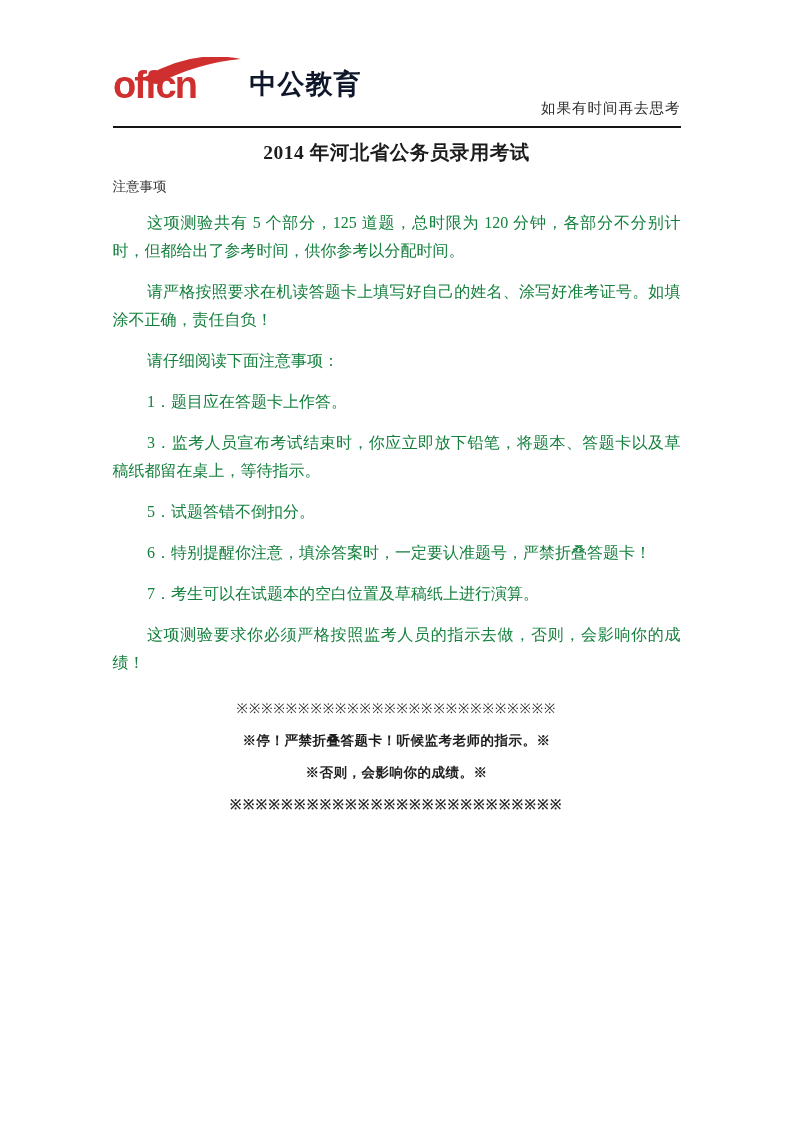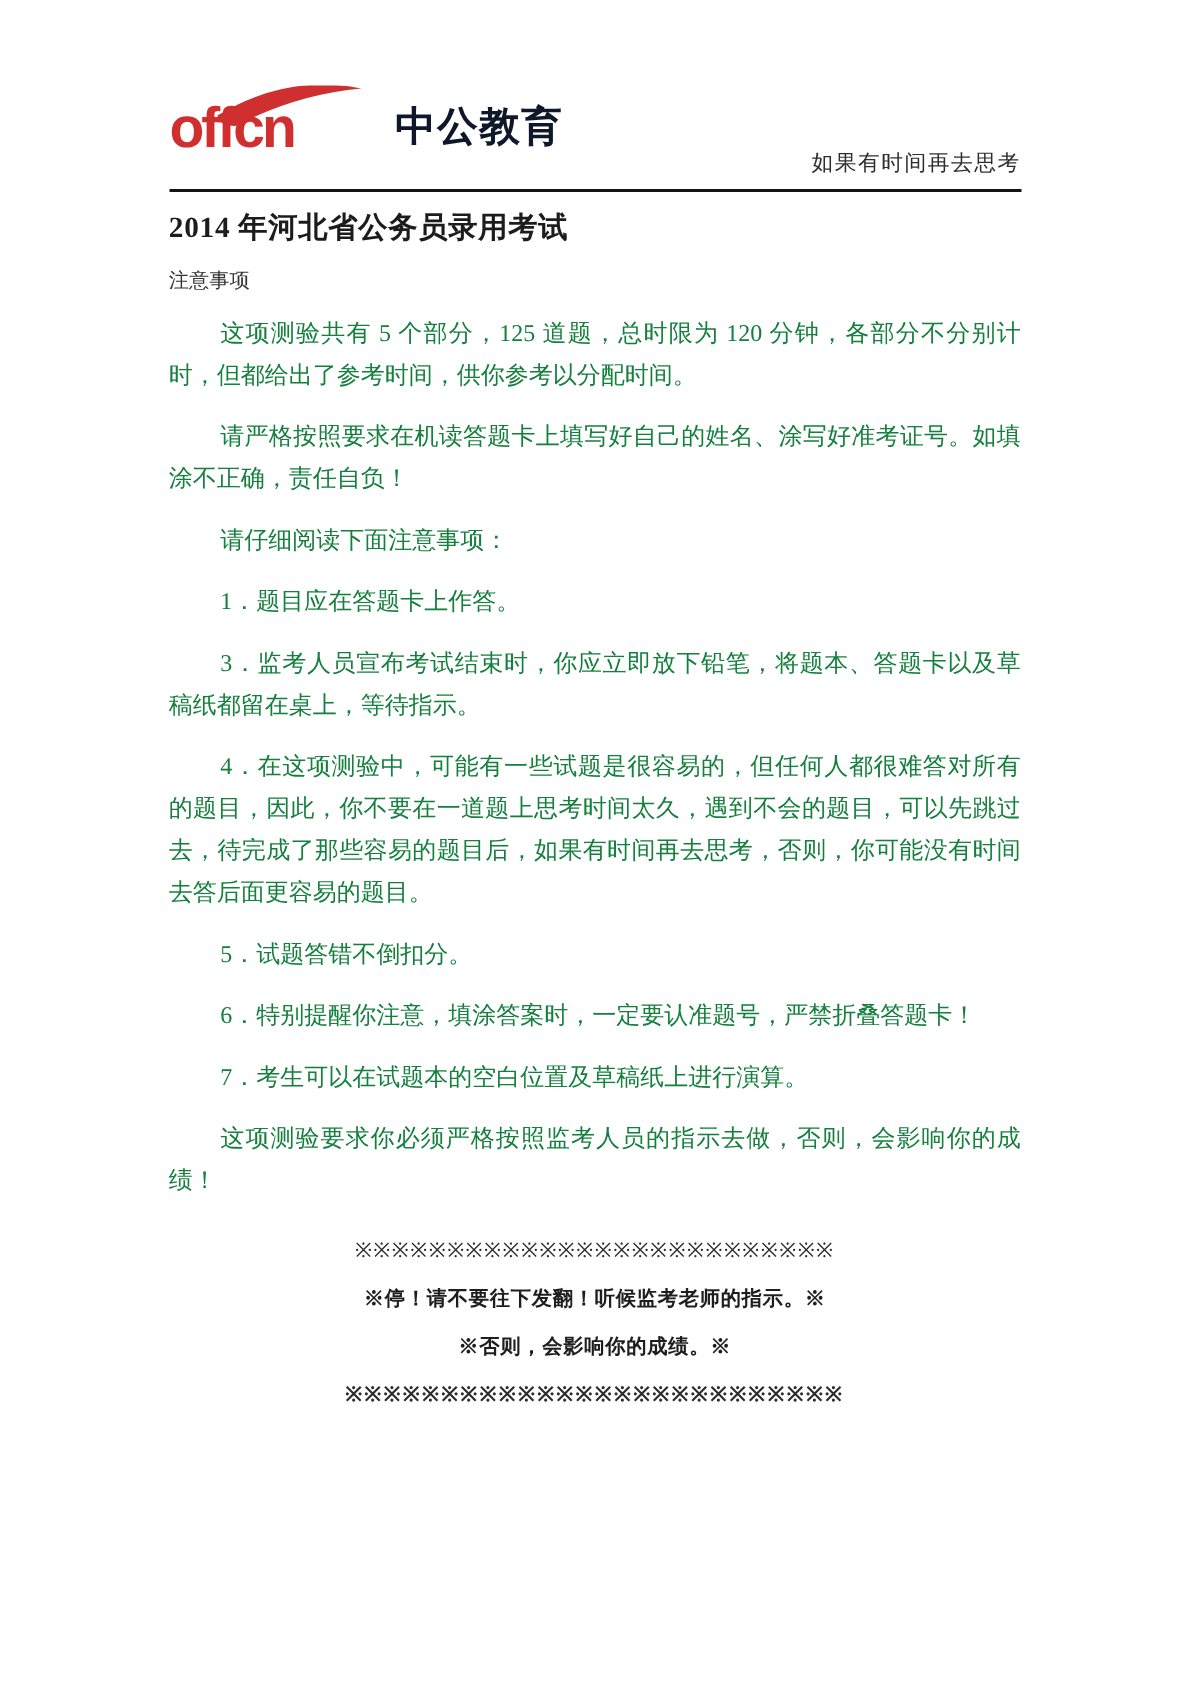--- a/index.html
+++ b/index.html
@@ -14,21 +14,21 @@
     overflow: hidden;
   }
   .content {
     width: 568px;
     margin: 0 auto;
     padding-top: 57px;
   }
   .logo-row {
     display: flex;
     align-items: flex-end;
-    gap: 19px;
+    gap: 5px;
     height: 44px;
     text-align: right;
   }
   .logo-mark { width: 132px; height: 44px; display: block; }
   .logo-cn {
     font-family: "Liberation Sans", "DejaVu Sans", sans-serif;
     font-weight: bold;
     font-size: 27px;
     color: #0f172a;
     letter-spacing: 1px;
@@ -41,21 +41,21 @@
     color: #2e2e2e;
     margin-top: -2px;
     letter-spacing: 1px;
   }
   .divider {
     border: none;
     border-top: 2px solid #141414;
     margin-top: 8px;
   }
   .title {
-    text-align: left;
+    text-align: center;
     font-weight: bold;
     color: #1c1c1c;
     font-size: 19.5px;
     letter-spacing: 0.5px;
     line-height: 1.4;
   }
   .title-1 { margin-top: 11px; }
   .title-2 { margin-top: 12px; }
   .notice-label {
     font-size: 13.5px;
@@ -102,28 +102,27 @@
     <h1 class="title title-1">2014 年河北省公务员录用考试</h1>
 
     <div class="notice-label">注意事项</div>
 
     <p class="para">这项测验共有 5 个部分，125 道题，总时限为 120 分钟，各部分不分别计时，但都给出了参考时间，供你参考以分配时间。</p>
     <p class="para">请严格按照要求在机读答题卡上填写好自己的姓名、涂写好准考证号。如填涂不正确，责任自负！</p>
     <p class="para">请仔细阅读下面注意事项：</p>
 
     <p class="para">1．题目应在答题卡上作答。</p>
     <p class="para">3．监考人员宣布考试结束时，你应立即放下铅笔，将题本、答题卡以及草稿纸都留在桌上，等待指示。</p>
-    <p class="para">4．在这项测验中，可能有一些试题是很容易的，但任何人都很难答对所有的题目，因此，你不要在一道题上思考时间太久，遇到不会的题目，可以先跳过去，待完成了那些容易的题目后，如果有时间再去思考，否则，你可能没有时间去答后面更容易的题目。</p>
     <p class="para">5．试题答错不倒扣分。</p>
     <p class="para">6．特别提醒你注意，填涂答案时，一定要认准题号，严禁折叠答题卡！</p>
     <p class="para">7．考生可以在试题本的空白位置及草稿纸上进行演算。</p>
 
     <p class="para">这项测验要求你必须严格按照监考人员的指示去做，否则，会影响你的成绩！</p>
 
     <div class="warning">
       <div class="stars">※※※※※※※※※※※※※※※※※※※※※※※※※※</div>
-      <div class="warn-line">※停！请不要往下发翻！听候监考老师的指示。※</div>
+      <div class="warn-line">※停！严禁折叠答题卡！听候监考老师的指示。※</div>
       <div class="warn-line">※否则，会影响你的成绩。※</div>
       <div class="stars stars-bottom">※※※※※※※※※※※※※※※※※※※※※※※※※※</div>
     </div>
 
   </div>
 </div>
 
 </body></html>

